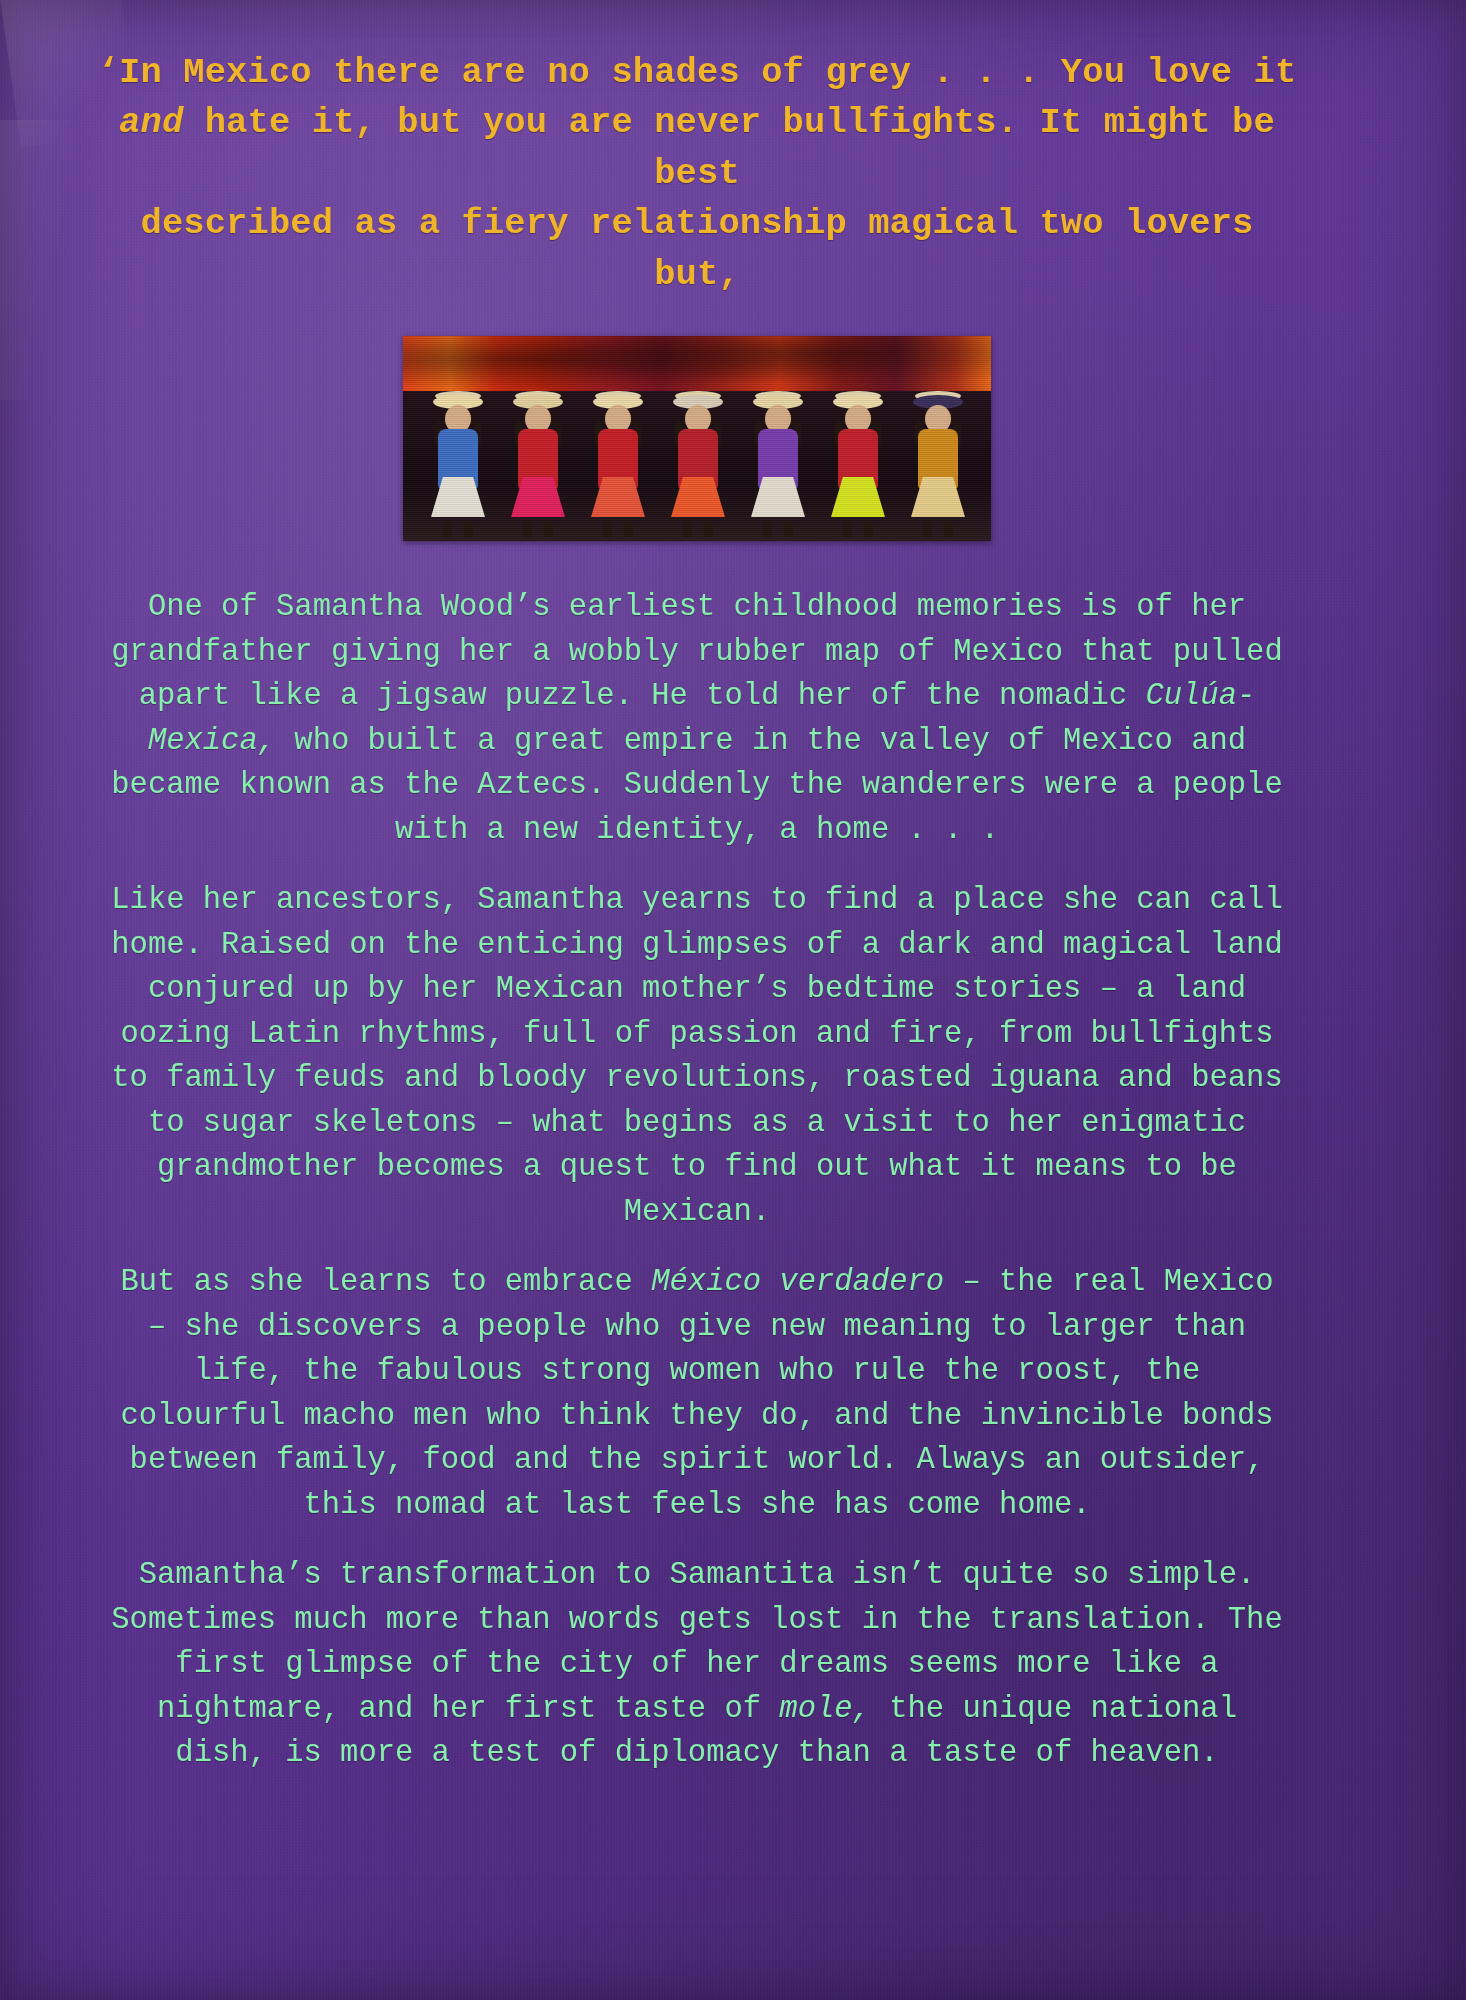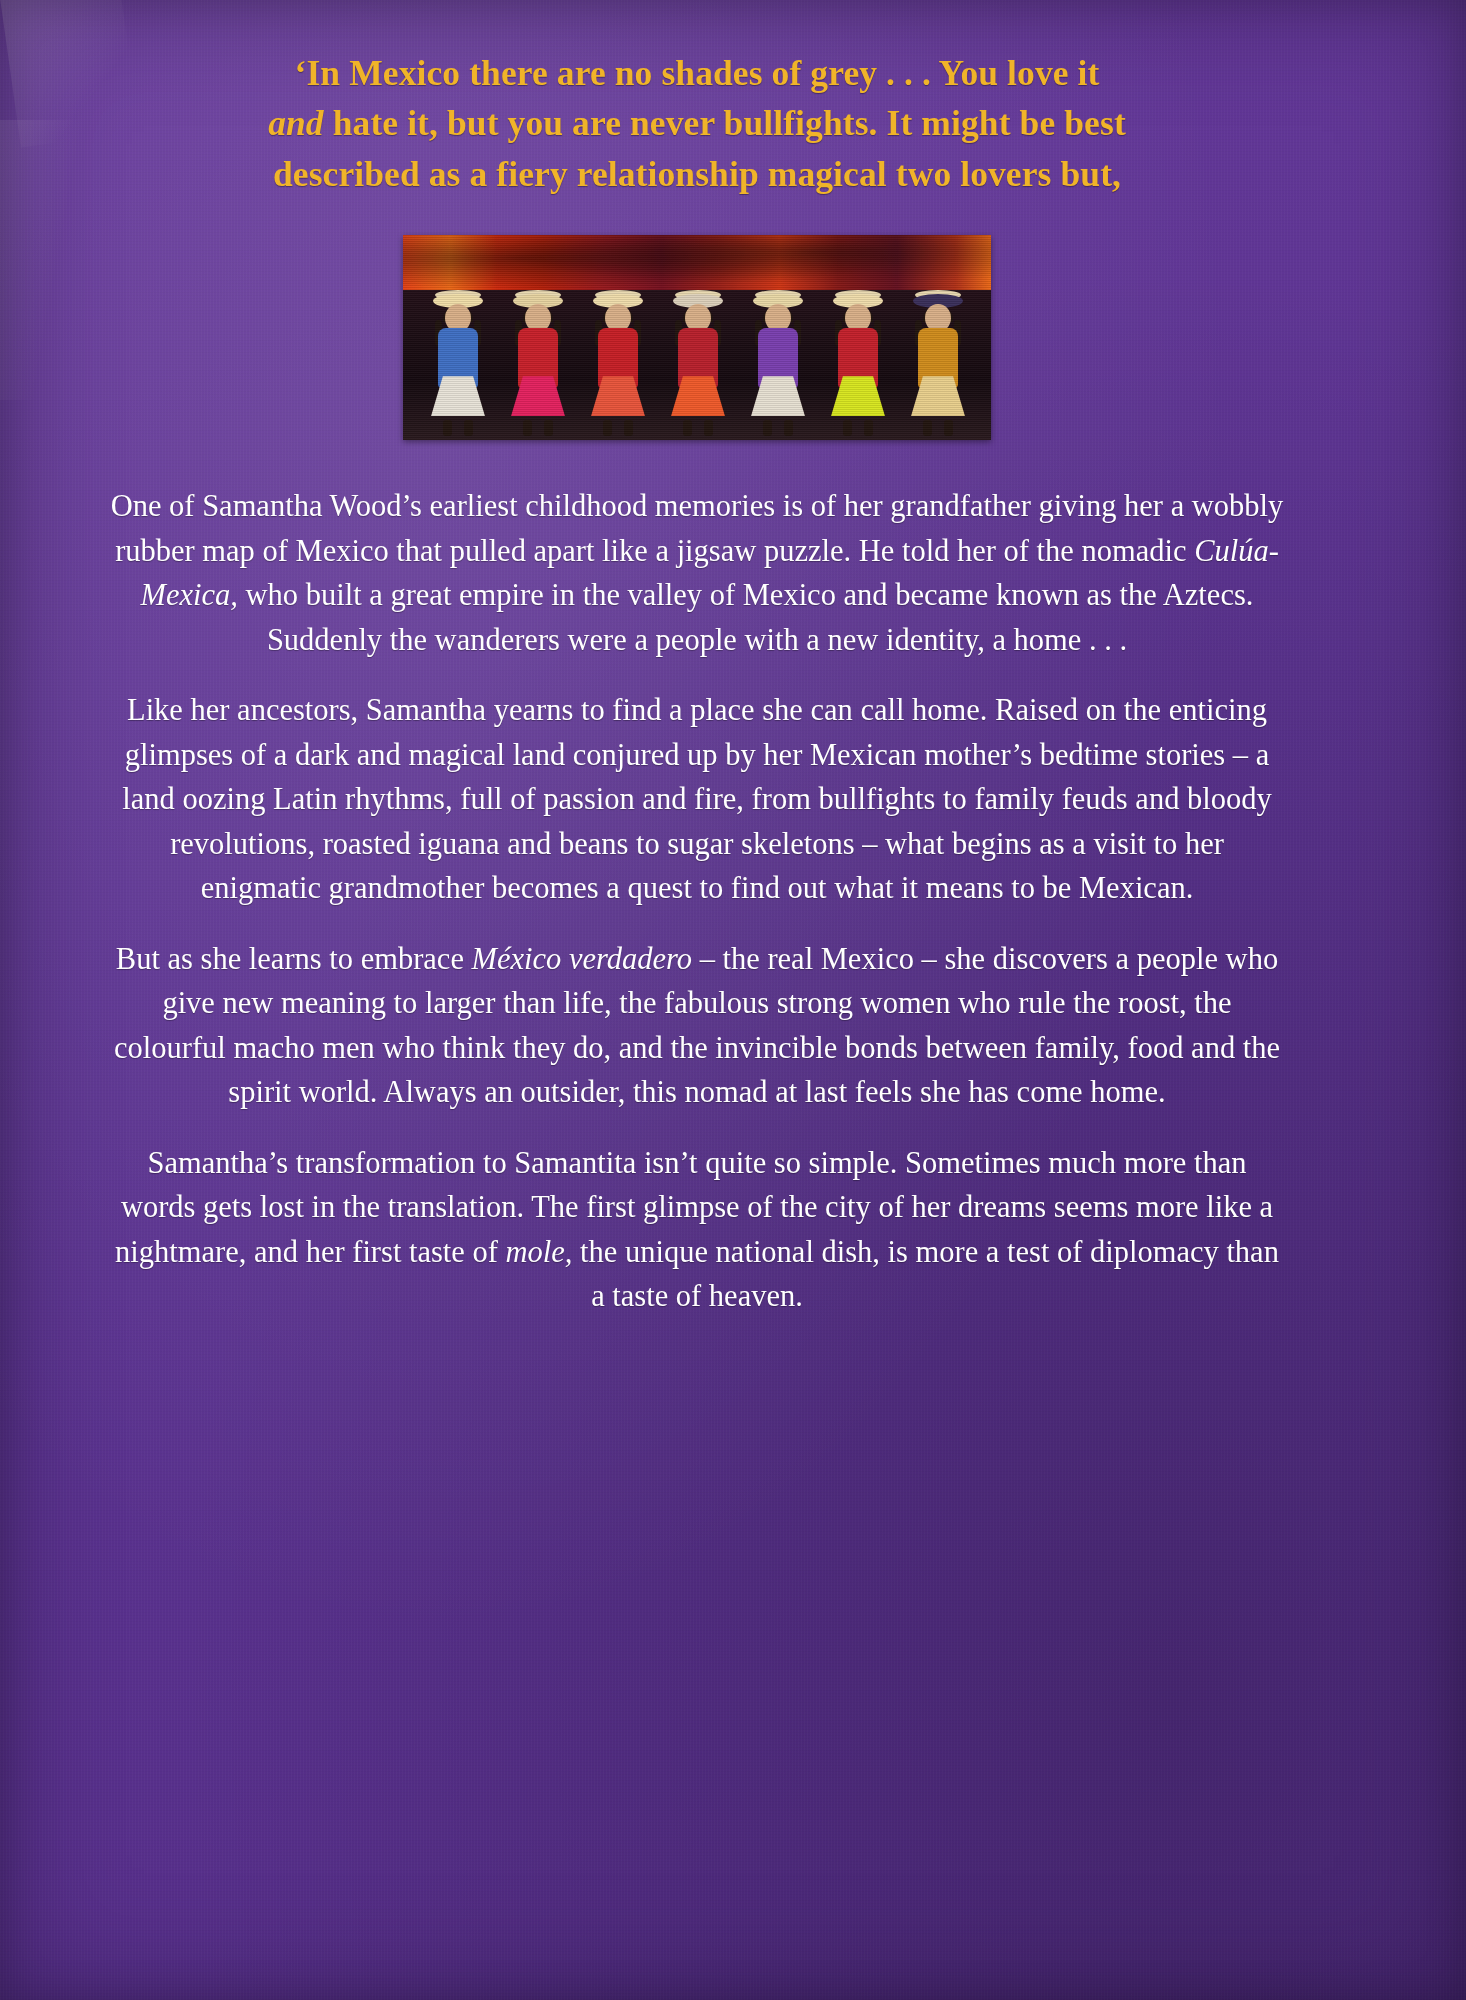--- a/index.html
+++ b/index.html
@@ -52,20 +52,21 @@
     pointer-events: none;
   }
 
   .page {
     position: relative;
     width: 1394px;
     height: 2000px;
     box-sizing: border-box;
     padding: 38px 56px 20px 56px;
     z-index: 2;
+    font-family: Liberation Mono, monospace;
   }
 
   
   .quote {
     color: #f0b429;
     font-weight: bold;
     font-size: 35.5px;
     line-height: 1.42;
     text-align: center;
     letter-spacing: 0.1px;
@@ -187,21 +188,21 @@
     inset: 0;
     background:
       repeating-linear-gradient(0deg, rgba(0,0,0,0.10) 0 1px, rgba(255,255,255,0.03) 1px 2px);
     pointer-events: none;
   }
 
   
   .blurb {
     margin: 44px auto 0 auto;
     max-width: 1180px;
-    color: #ffffff;
+    color: #86efac;
     font-size: 30.5px;
     line-height: 1.46;
     text-shadow: 0 1px 1px rgba(0,0,0,0.32);
   }
   .blurb p {
     margin: 0 0 26px 0;
     text-align: center;
     text-indent: 0;
   }
   .blurb p.justify {

